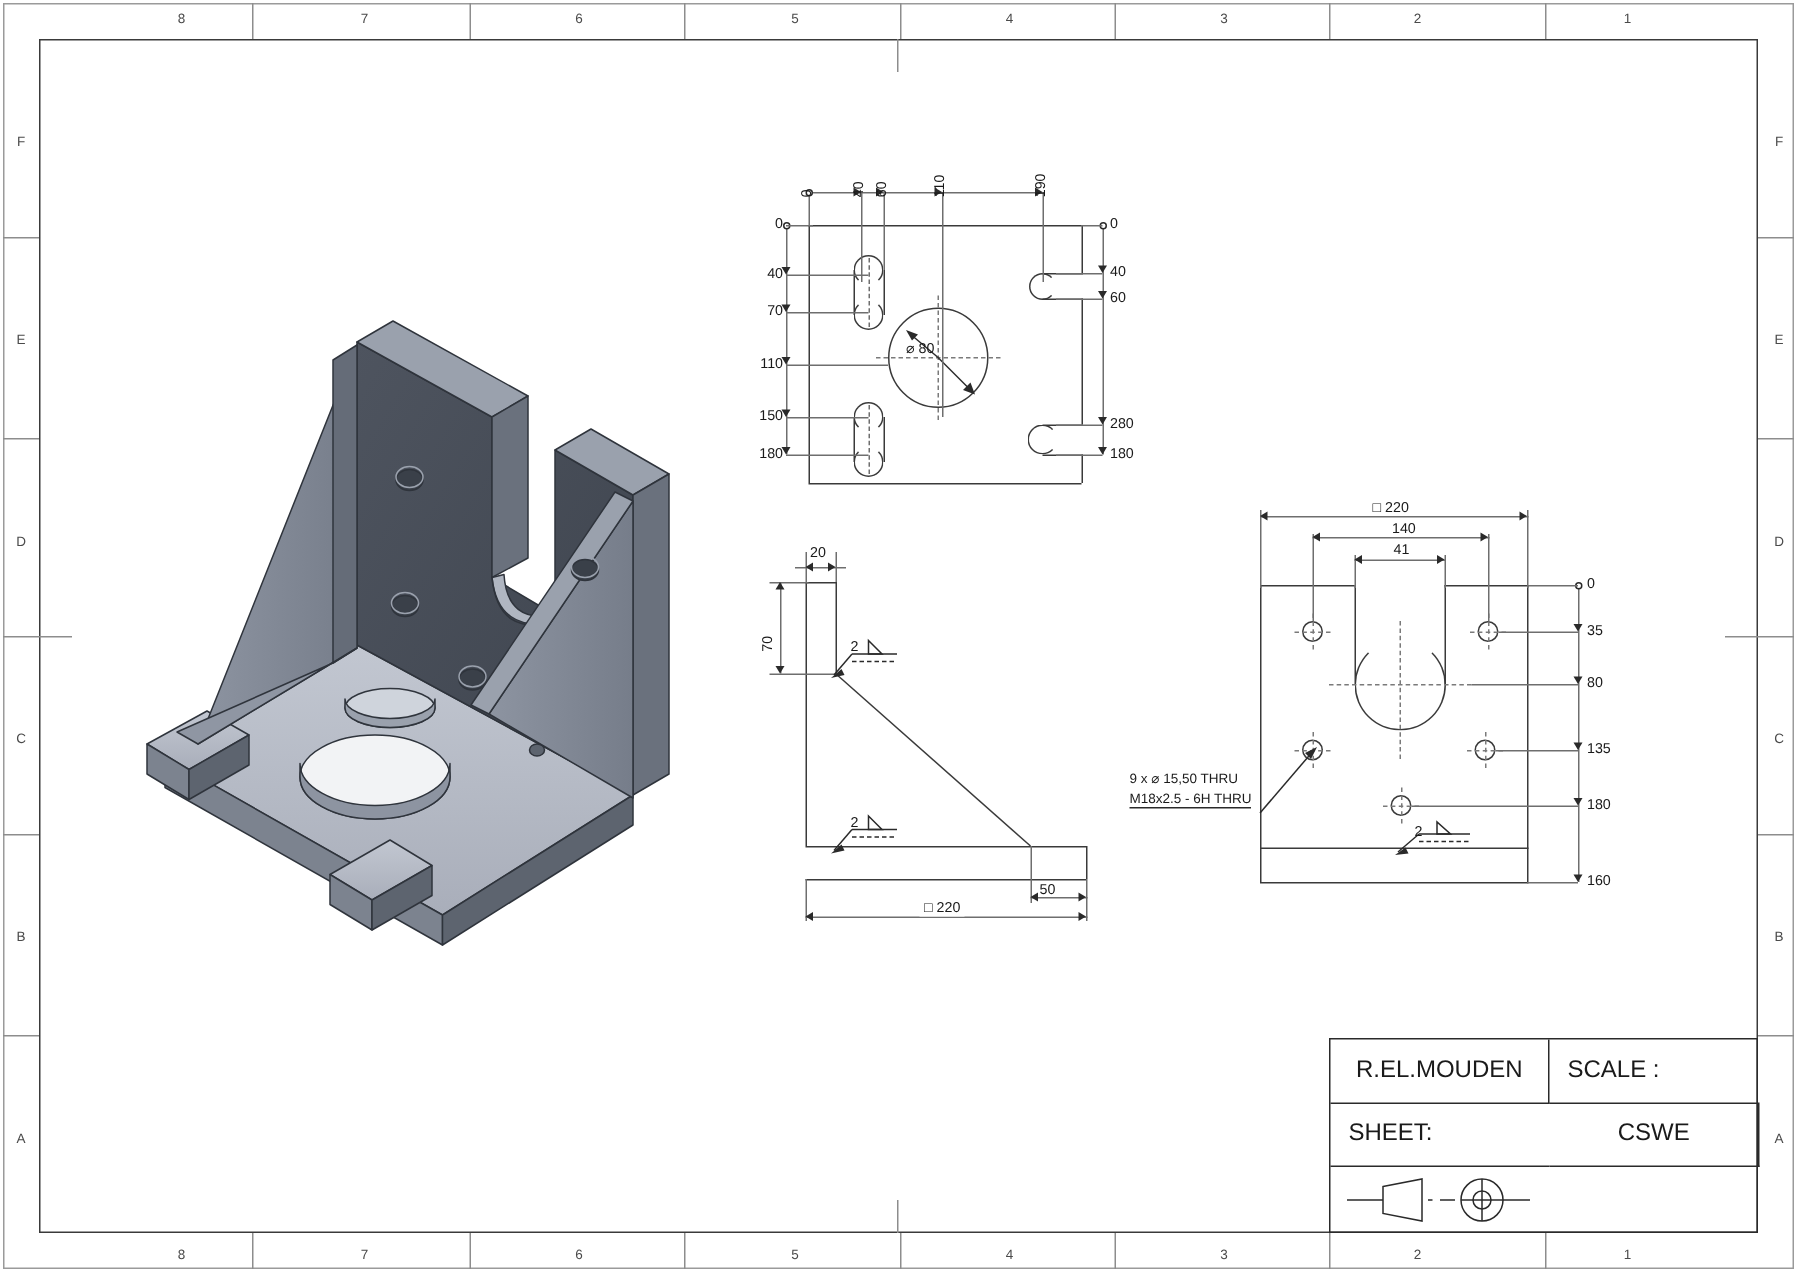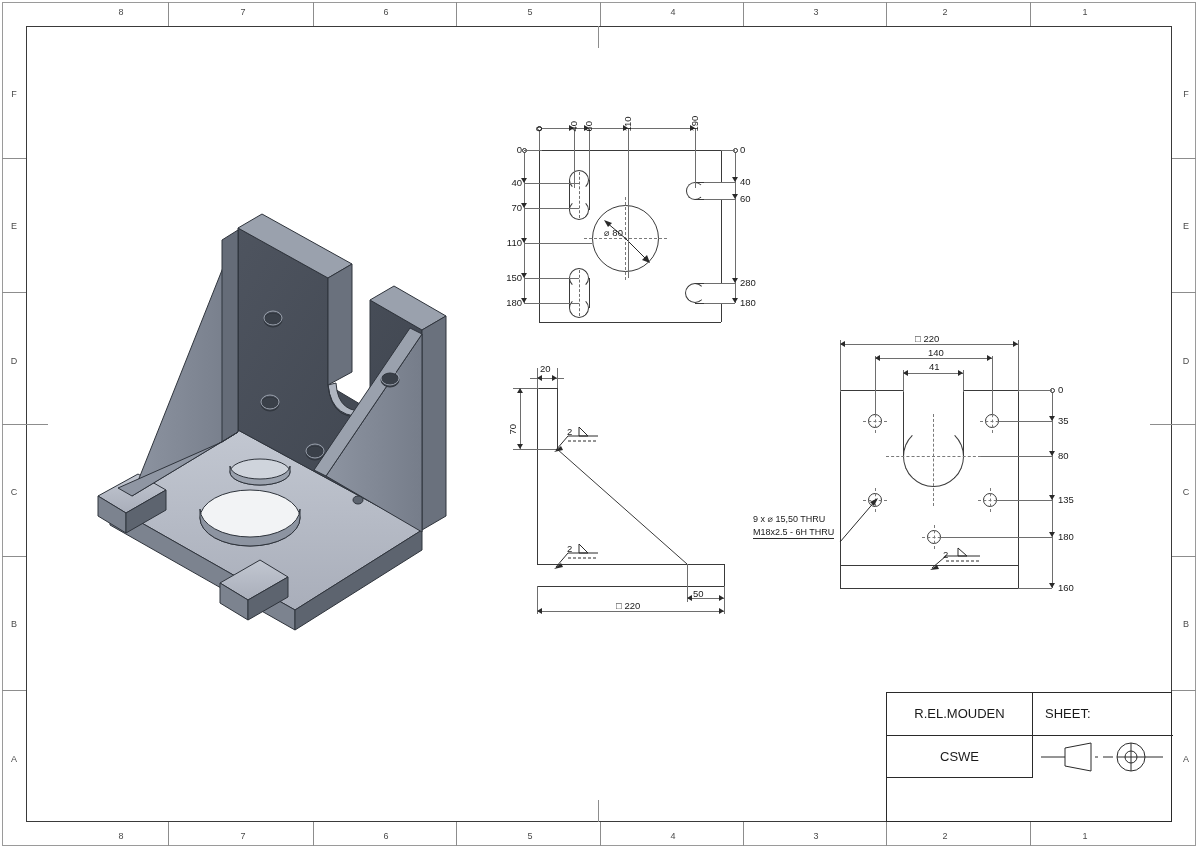--- a/index.html
+++ b/index.html
@@ -33,21 +33,21 @@
   .arr-l{border-top:3px solid transparent;border-bottom:3px solid transparent;border-right:5px solid #2a2a2a;}
   .odot{position:absolute;width:3px;height:3px;border:1px solid #2a2a2a;border-radius:50%;background:#fff;}
 
   .circ{position:absolute;border:1px solid #3a3a3a;border-radius:50%;box-sizing:border-box;}
 
   
   .tblock{position:absolute;left:886px;top:692px;width:286px;height:130px;
           border:1.4px solid #2a2a2a;box-sizing:border-box;display:grid;
           grid-template-columns:146px 140px;grid-template-rows:1fr 1fr 1fr;}
   .tcell{border-right:1px solid #2a2a2a;border-bottom:1px solid #2a2a2a;
-         display:flex;align-items:center;box-sizing:border-box;font-size:13px;}
+         display:flex;align-items:center;box-sizing:border-box;font-size:16px;}
   .tcell.center{justify-content:center;}
   .tcell.left{justify-content:flex-start;padding-left:12px;}
   .tcell.nr{border-right:none;}
   .tcell.nb{border-bottom:none;}
 
   svg{overflow:visible;}
 </style>
 </head>
 <body>
 
@@ -437,20 +437,21 @@
     <div class="dimtxt" style="left:1058px;top:385px;">0</div>
     <div class="dimtxt" style="left:1058px;top:416px;">35</div>
     <div class="dimtxt" style="left:1058px;top:451px;">80</div>
     <div class="dimtxt" style="left:1058px;top:495px;">135</div>
     <div class="dimtxt" style="left:1058px;top:532px;">180</div>
     <div class="dimtxt" style="left:1058px;top:583px;">160</div>
   </div>
 
   <div class="tblock">
     <div class="tcell center">R.EL.MOUDEN</div>
+    <div class="tcell left nr">SCALE :</div>
     <div class="tcell left nr">SHEET:</div>
     <div class="tcell center">CSWE</div>
     <div class="tcell center nr nb">
       <svg width="128" height="36">
         <g stroke="#2a2a2a" stroke-width="1" fill="none">
           <line x1="2" y1="18" x2="26" y2="18"></line>
           <polygon points="26,9 52,4 52,32 26,27"></polygon>
           <line x1="56" y1="18" x2="60" y2="18" stroke-dasharray="3,3"></line>
           <line x1="64" y1="18" x2="74" y2="18"></line>
           <circle cx="92" cy="18" r="14"></circle>

